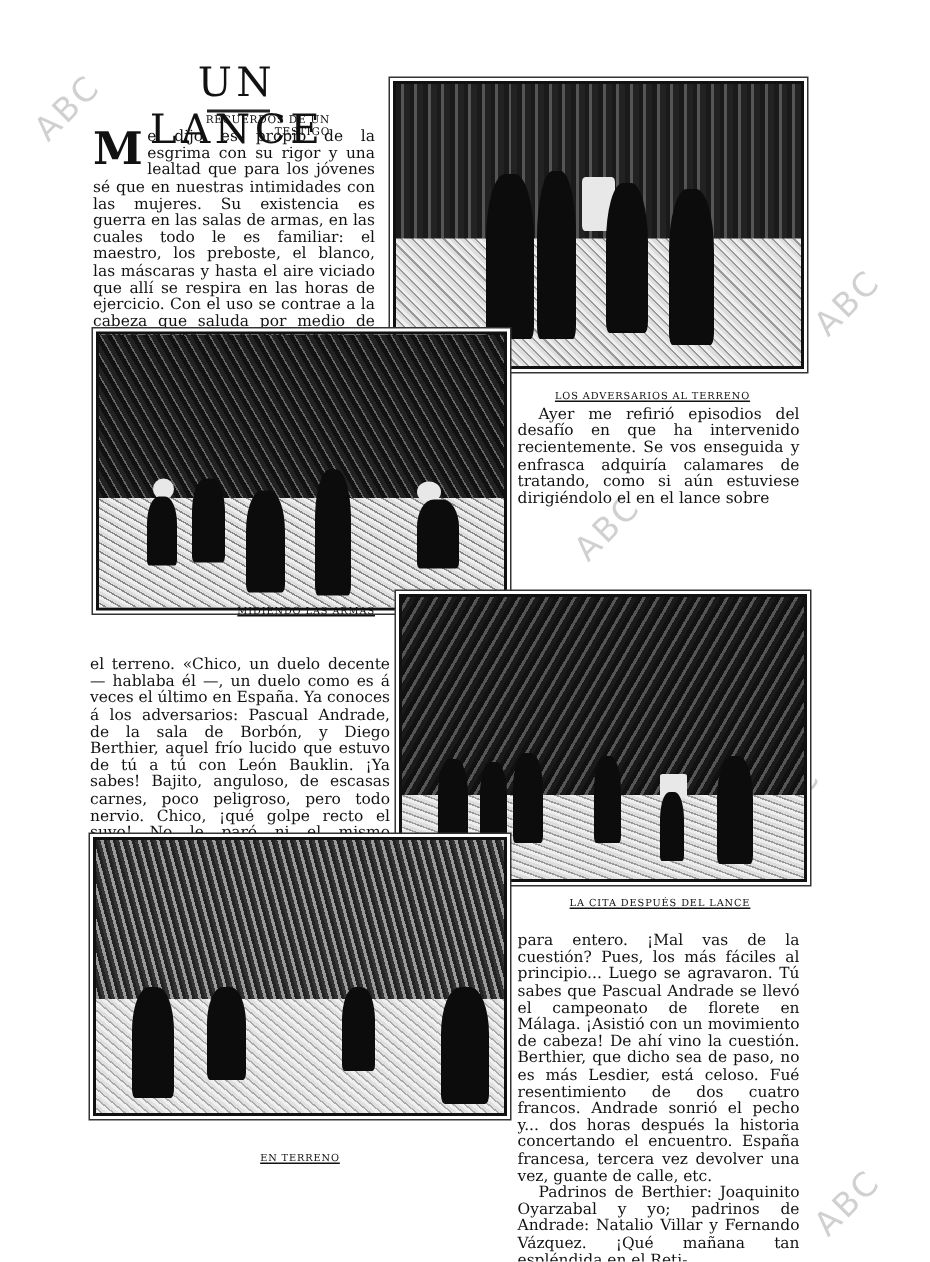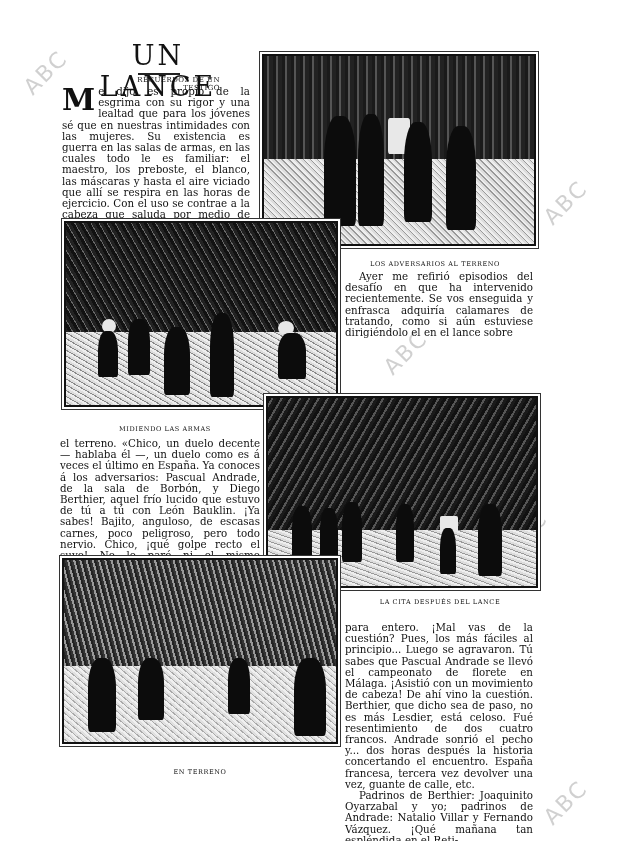--- a/index.html
+++ b/index.html
@@ -4,21 +4,21 @@
 <style>
   html,body{margin:0;padding:0;background:#fff;}
   body{width:620px;height:841px;position:relative;overflow:hidden;font-family:"DejaVu Serif","Liberation Serif",serif;color:#111;}
   .abs{position:absolute;}
   .title{left:88px;top:40px;width:140px;text-align:center;font-size:27px;letter-spacing:3px;font-family:"DejaVu Serif",serif;font-weight:normal;}
   .rule{left:138px;top:73px;width:42px;height:2px;background:#222;}
   .subtitle{left:100px;top:76px;width:120px;text-align:right;font-size:7px;letter-spacing:0.5px;}
   .col{font-size:10.3px;line-height:11.2px;text-align:justify;}
   .col p{margin:0;}
   .dropcap{float:left;font-size:30px;line-height:24px;margin:2px 3px 0 0;font-weight:bold;}
-  .caption{font-size:6.5px;letter-spacing:0.6px;text-align:center;}
+  .caption{font-size:6.5px;letter-spacing:0.6px;text-align:center;text-decoration:underline;}
   .photo{border:2px solid #111;box-shadow:0 0 0 2px #fff,0 0 0 3px #333;overflow:hidden;}
   .photo .bg{position:absolute;inset:0;}
   .photo .person{position:absolute;background:#0c0c0c;border-radius:40% 40% 8% 8%;}
   .photo .head{position:absolute;background:#e8e8e8;border-radius:50%;}
   .wm{color:rgba(120,120,120,0.35);font-family:"DejaVu Sans",sans-serif;font-size:22px;transform:rotate(-45deg);letter-spacing:2px;}
 </style>
 </head>
 <body>
 
 <div class="abs wm" style="left:20px;top:60px;">ABC</div>
@@ -57,21 +57,21 @@
   <div class="person" style="left:98px;top:104px;width:26px;height:68px;"></div>
   <div class="person" style="left:144px;top:90px;width:24px;height:84px;"></div>
   <div class="head" style="left:212px;top:98px;width:16px;height:14px;"></div>
   <div class="person" style="left:212px;top:110px;width:28px;height:46px;"></div>
 </div>
 
 <div class="abs col" style="left:345px;top:271px;width:188px;">
   <p style="text-indent:14px;">Ayer me refirió episodios del desafío en que ha intervenido recientemente. Se vos enseguida y enfrasca adquiría calamares de tratando, como si aún estuviese dirigiéndolo el en el lance sobre</p>
 </div>
 
-<div class="abs caption" style="left:80px;top:425px;width:170px;">MIDIENDO LAS ARMAS</div>
+<div class="abs caption" style="left:80px;top:403px;width:170px;text-align:right;">MIDIENDO LAS ARMAS</div>
 
 <div class="abs col" style="left:60px;top:438px;width:200px;">
   <p>el terreno. «Chico, un duelo decente — hablaba él —, un duelo como es á veces el último en España. Ya conoces á los adversarios: Pascual Andrade, de la sala de Borbón, y Diego Berthier, aquel frío lucido que estuvo de tú a tú con León Bauklin. ¡Ya sabes! Bajito, anguloso, de escasas carnes, poco peligroso, pero todo nervio. Chico, ¡qué golpe recto el suyo! No le paró ni el mismo Villaverde, que ha parado todos los ataques de los</p>
 </div>
 
 <div class="abs photo" style="left:266px;top:396px;width:268px;height:188px;">
   <div class="bg" style="background:repeating-linear-gradient(120deg,#111 0 3px,#555 3px 5px,#1a1a1a 5px 8px);height:72%;"></div>
   <div class="bg" style="top:70%;background:repeating-linear-gradient(20deg,#eee 0 2px,#999 2px 3px,#ddd 3px 5px);"></div>
   <div class="person" style="left:24px;top:108px;width:20px;height:58px;"></div>
   <div class="person" style="left:52px;top:110px;width:18px;height:54px;"></div>

